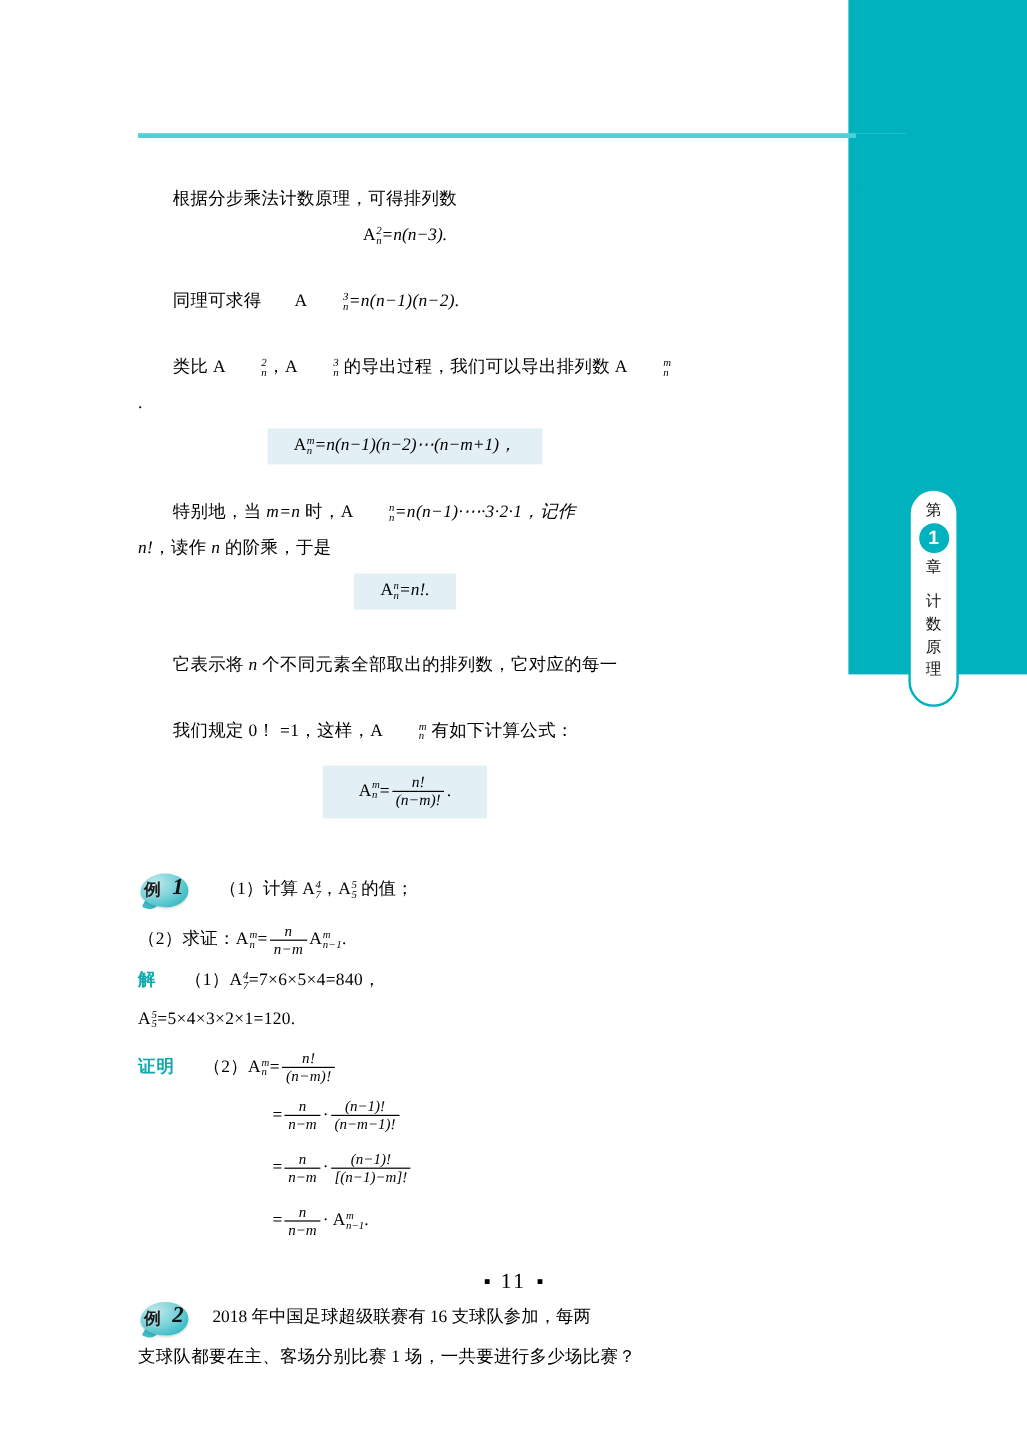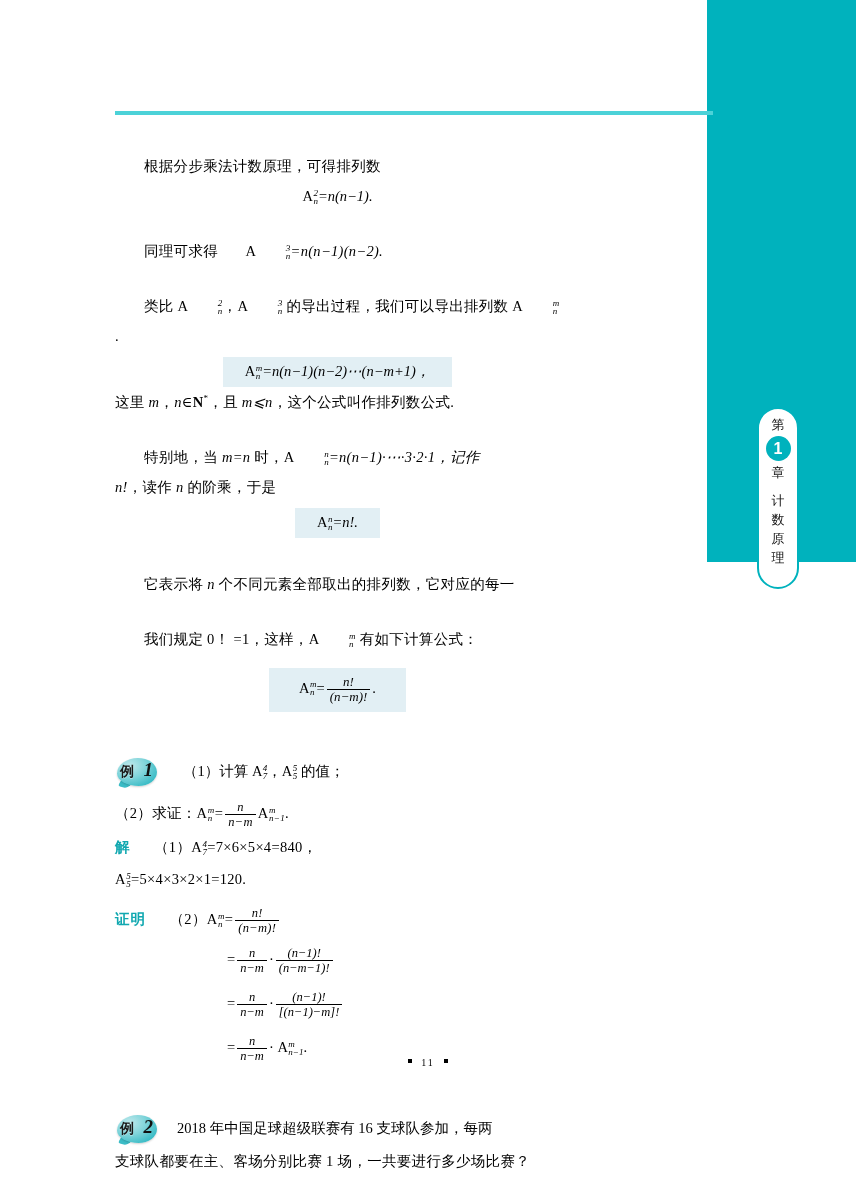--- a/index.html
+++ b/index.html
@@ -250,21 +250,21 @@
   .gap-m { height: 14px; }
   .gap-l { height: 26px; }
 
   
   #page-number {
     position: absolute;
     left: 0;
     top: 1057px;
     width: 856px;
     text-align: center;
-    font-size: 10px;
+    font-size: 18px;
     letter-spacing: 2px;
     color: #000;
     font-family: "Liberation Serif", "DejaVu Serif", serif;
   }
   .pn-dot {
     display: inline-block;
     width: 4px; height: 4px;
     background: #000;
     vertical-align: 3px;
     margin: 0 9px;
@@ -289,43 +289,40 @@
   </span>
 </div>
 
 <div id="content">
 
   <div class="para indent">
     <span>根据分步乘法计数原理，可得排列数</span>
   </div>
 
   <div class="center-line">
-    <span class="A">A</span><span class="subsup"><span class="s-up">2</span><span class="s-dn">n</span></span><span class="m">=n(n−1).</span>
+    <span class="A">A</span><span class="subsup"><span class="s-up">2</span><span class="s-dn">n</span></span><span class="m">=n(n−3).</span>
   </div>
 
   <div class="para indent">
     <span>同理可求得</span>
     &nbsp;&nbsp;&nbsp;&nbsp;&nbsp;
     <span class="A">A</span><span class="subsup"><span class="s-up">3</span><span class="s-dn">n</span></span><span class="m">=n(n−1)(n−2).</span>
   </div>
 
   <div class="para indent">
     <span>类比 A</span><span class="subsup"><span class="s-up">2</span><span class="s-dn">n</span></span><span>，A</span><span class="subsup"><span class="s-up">3</span><span class="s-dn">n</span></span><span> 的导出过程，我们可以导出排列数 A</span><span class="subsup"><span class="s-up">m</span><span class="s-dn">n</span></span><span>.</span>
   </div>
 
 
   <div class="gap-s"></div>
 
   <div class="hl-wrap">
     <span class="hl"><span class="A">A</span><span class="subsup"><span class="s-up">m</span><span class="s-dn">n</span></span><span class="m">=n(n−1)(n−2)⋯(n−m+1)，</span></span>
   </div>
 
-  <div class="para">
-    <span>这里 </span><span class="m">m</span><span>，</span><span class="m">n</span><span>∈</span><b>N</b><sup style="font-style:normal">*</sup><span>，且 </span><span class="m">m⩽n</span><span>，这个公式叫作排列数公式.</span>
-  </div>
 
   <div class="para indent">
     <span>特别地，当 </span><span class="m">m=n</span><span> 时，A</span><span class="subsup"><span class="s-up">n</span><span class="s-dn">n</span></span><span class="m">=n(n−1)·⋯·3·2·1，记作</span>
   </div>
   <div class="para">
     <span class="m">n!</span><span>，读作 </span><span class="m">n</span><span> 的阶乘，于是</span>
   </div>
 
   <div class="gap-s"></div>
 

